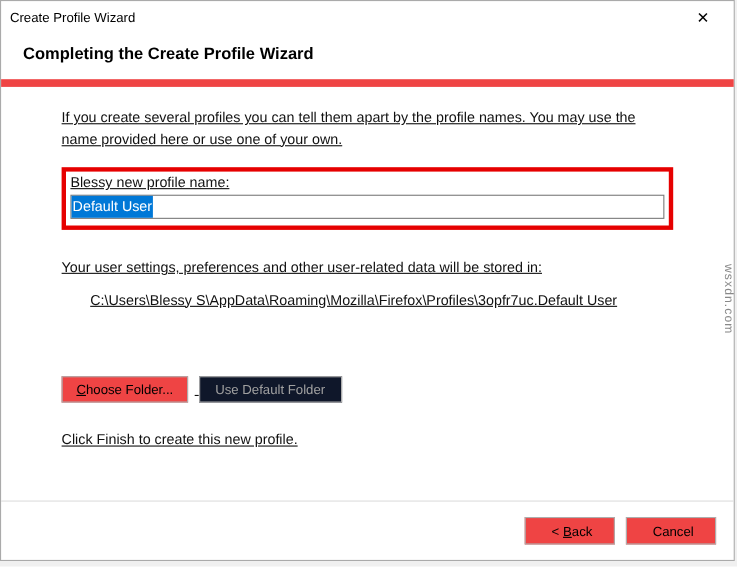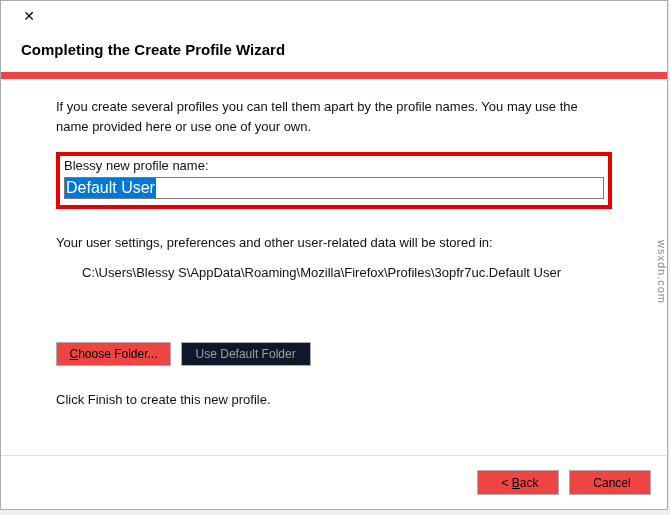--- a/index.html
+++ b/index.html
@@ -42,35 +42,36 @@
       font-size: 15px;
       font-weight: bold;
       color: #000;
       border-bottom: 7px solid #ef4444;
     }
     .content {
       flex: 1;
       padding: 18px 55px 10px 55px;
       font-size: 13px;
       color: #111;
+      text-decoration: underline;
     }
     .intro { margin-bottom: 16px; line-height: 1.5; }
     .highlight-box {
       border: 4px solid #e60000;
       padding: 2px 4px 6px 4px;
       margin-bottom: 24px;
     }
     .field-label { margin-bottom: 4px; font-size: 13px;}
     .profile-input {
       width: 100%;
       height: 22px;
       border: 1px solid #7a7a7a;
       background: #fff;
       padding: 0;
-      font-size: 16px;
+      font-size: 13px;
       font-family: inherit;
     }
     .input-selected {
       display: inline-block;
       background: #0078d7;
       color: #fff;
       padding: 0 1px;
       line-height: 20px;
     }
     .storage-note { margin-bottom: 10px; line-height: 1.5;}
@@ -118,20 +119,21 @@
       writing-mode: vertical-rl;
       letter-spacing: 1px;
     }
   </style>
 </head>
 <body>
 
 <div class="window">
 
   <div class="titlebar">
+    <span class="titlebar-title">Create Profile Wizard</span>
     <div class="close-btn">
       <span>✕</span>
     </div>
   </div>
 
   <div class="header">Completing the Create Profile Wizard</div>
 
   <div class="content">
 
     <p class="intro">If you create several profiles you can tell them apart by the profile names. You may use the name provided here or use one of your own.</p>

